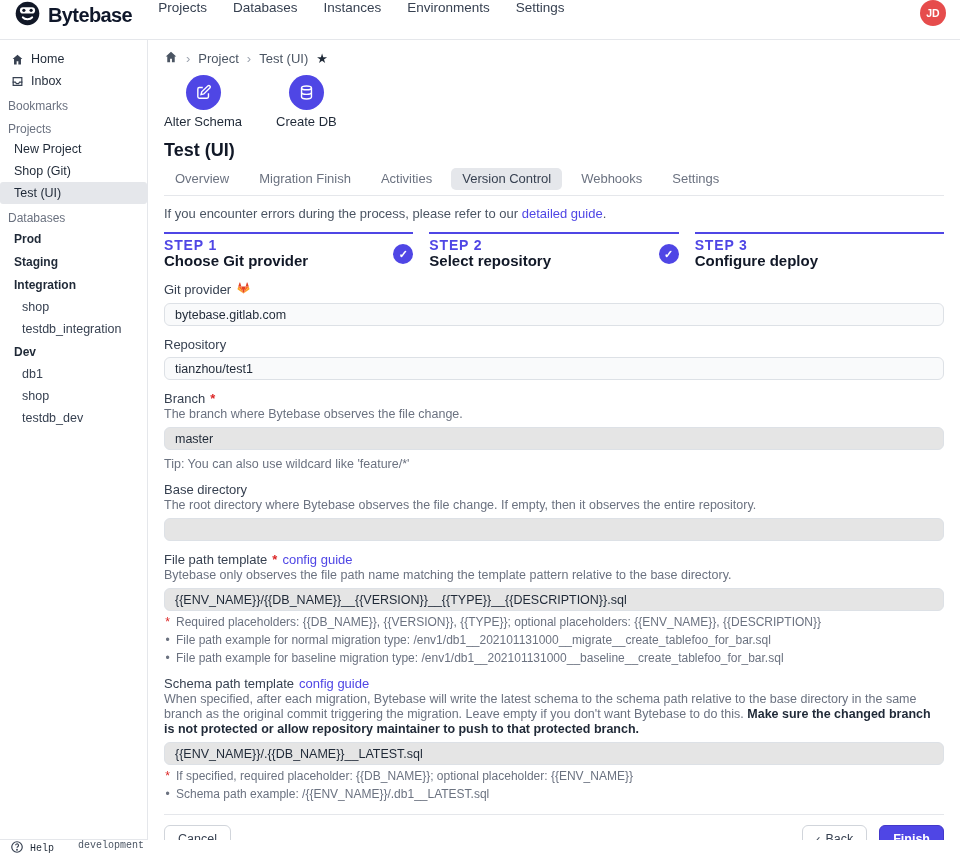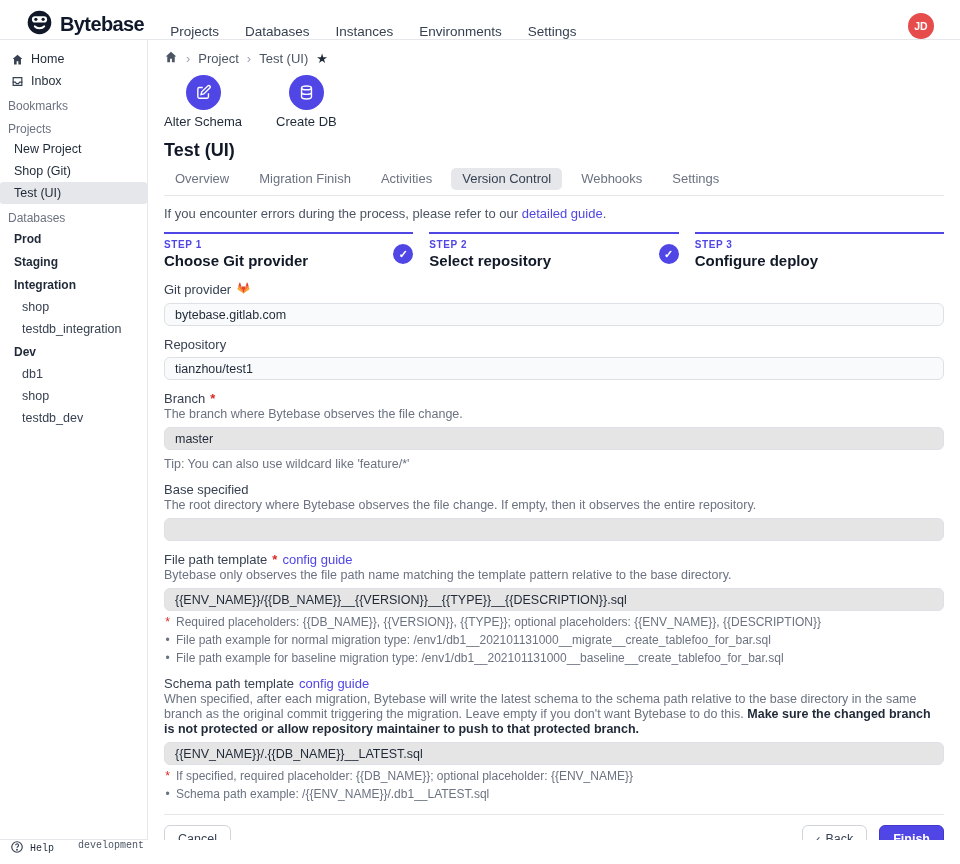--- a/index.html
+++ b/index.html
@@ -2,21 +2,21 @@
 <html><head>
 <meta charset="utf-8">
 <style>
   * { box-sizing: border-box; }
   html,body { margin:0; padding:0; }
   body {
     width:960px; height:864px; background:#fff; color:#1f2937;
     font-family:"Liberation Sans", sans-serif; overflow:hidden; font-size:13px;
   }
   
-  .topnav { height:40px; display:flex; align-items:flex-end; padding:0 26px; border-bottom:1px solid #e5e7eb; }
+  .topnav { height:40px; display:flex; align-items:flex-start; padding:0 14px; border-bottom:1px solid #e5e7eb; }
   .brand { display:flex; align-items:center; gap:7px; cursor:pointer; }
   .brand-name { font-size:20px; font-weight:800; letter-spacing:-0.6px; color:#0f172a; }
   .nav-links { display:flex; gap:26px; margin-left:26px; color:#374151; font-size:13.5px; }
   .nav-link { cursor:pointer; }
   .avatar { margin-left:auto; width:26px; height:26px; border-radius:50%; background:#e64c4c; color:#fff;
             font-size:10.5px; font-weight:700; display:flex; align-items:center; justify-content:center; cursor:pointer; }
   
   .app { display:flex; height:800px; }
   .sidebar { width:148px; border-right:1px solid #e5e7eb; border-bottom:1px solid #e5e7eb;
              display:flex; flex-direction:column; padding-top:8px; font-size:12.5px; flex-shrink:0; }
@@ -45,21 +45,21 @@
   .page-title { margin-top:11px; font-size:18px; font-weight:700; line-height:20px; color:#111827; }
   .tabs { display:flex; gap:8px; margin-top:8px; border-bottom:1px solid #e5e7eb; padding-bottom:5px; }
   .tab { padding:4px 11px; font-size:13px; color:#6b7280; border-radius:5px; cursor:pointer; line-height:14px; }
   .tab.active { background:#e5e7eb; color:#374151; }
   
   .guide { margin-top:10px; font-size:13px; color:#4b5563; line-height:15px; }
   .link { color:#4f46e5; cursor:pointer; }
   .steps { display:flex; gap:16px; margin-top:11px; }
   .step { flex:1; border-top:2px solid #4f46e5; padding-top:5px; display:flex; align-items:center; }
   .step-text { flex:1; }
-  .step-label { font-size:10px; font-weight:700; color:#4f46e5; letter-spacing:.06em; line-height:12px; }
+  .step-label { font-size:14px; font-weight:700; color:#4f46e5; letter-spacing:.06em; line-height:12px; }
   .step-title { font-size:15px; font-weight:600; color:#111827; margin-top:2px; line-height:16px; }
   .step-check { width:20px; height:20px; border-radius:50%; background:#4f46e5; color:#fff; font-size:11px;
                 font-weight:700; display:flex; align-items:center; justify-content:center; }
   .field { margin-top:11px; }
   .field-label { font-size:13px; font-weight:500; color:#374151; line-height:15px; display:flex; align-items:center; gap:5px; }
   .req { color:#dc2626; font-weight:600; }
   .field-desc { font-size:12.5px; color:#6b7280; line-height:15px; margin-top:1px; }
   .field-desc .bold { font-weight:700; color:#1f2937; }
   .tinput { margin-top:5px; width:100%; height:23px; border:1px solid #dde1e6; border-radius:6px; padding:0 10px;
             font-size:12.5px; color:#1f2937; font-family:"Liberation Sans", sans-serif; background:#e5e5e5; outline:none; }
@@ -235,21 +235,21 @@
       <div class="field-label">
         <span>Branch</span>
         <span class="req">*</span>
       </div>
       <div class="field-desc">The branch where Bytebase observes the file change.</div>
       <input class="tinput" value="master" style="">
       <div class="tip">Tip: You can also use wildcard like 'feature/*'</div>
     </div>
 
     <div class="field">
-      <div class="field-label">Base specified</div>
+      <div class="field-label">Base directory</div>
       <div class="field-desc">The root directory where Bytebase observes the file change. If empty, then it observes the entire repository.</div>
       <input class="tinput" value="" style="">
     </div>
 
     <div class="field">
       <div class="field-label">
         <span>File path template</span>
         <span class="req">*</span>
         <span class="link">config guide</span>
       </div>

